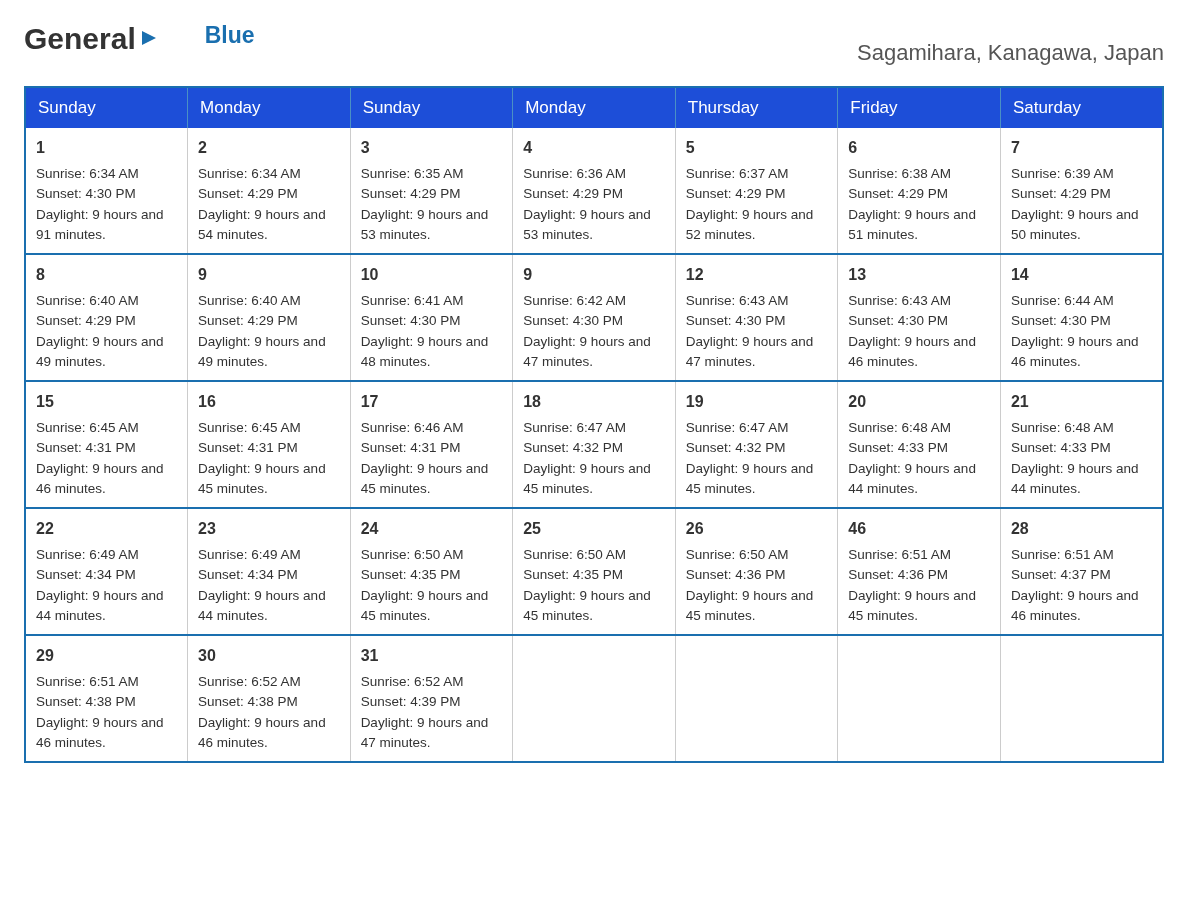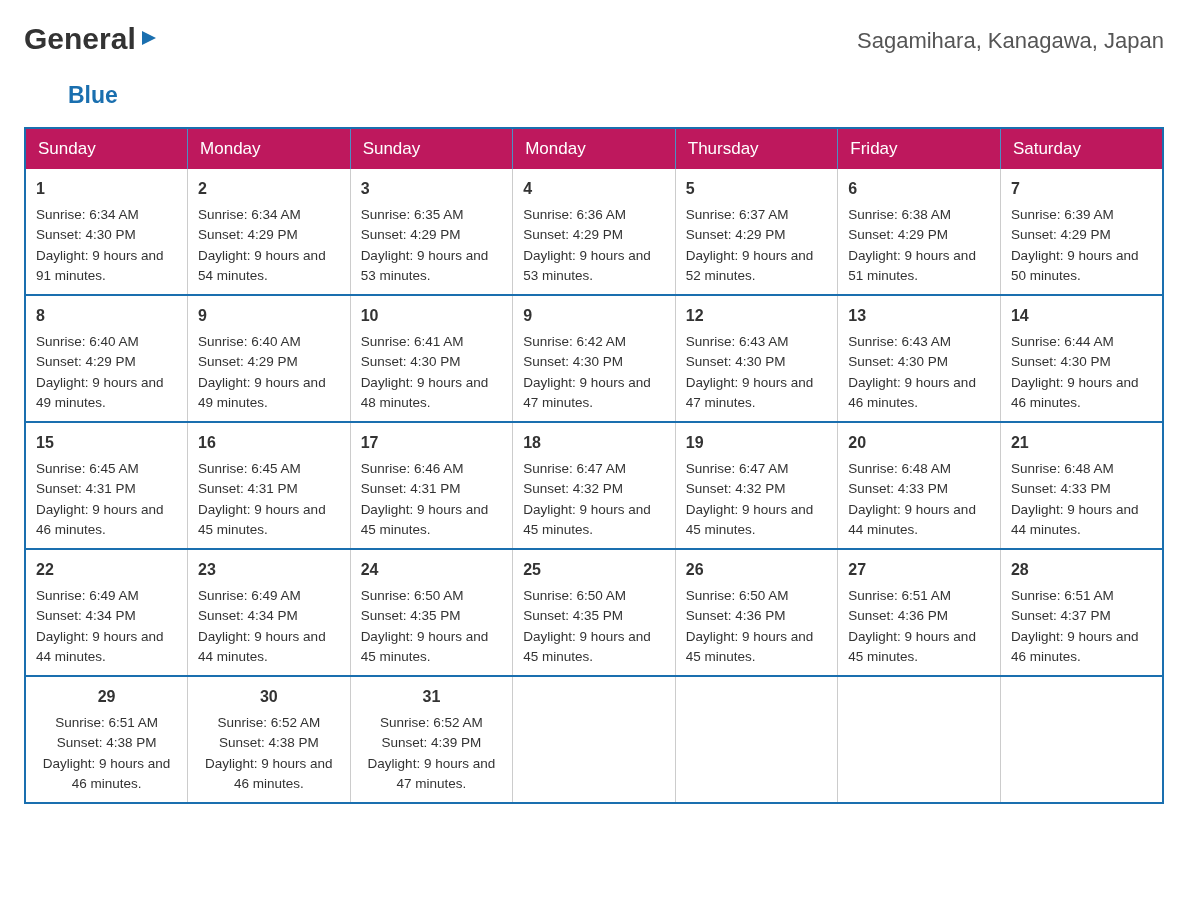--- a/index.html
+++ b/index.html
@@ -19,61 +19,59 @@
     .title-area { text-align: right; }
     .month-title {
       font-size: 52px;
       font-weight: bold;
       color: #222;
       line-height: 1.1;
     }
     .location {
       font-size: 22px;
       color: #555;
-      margin-top: 4px;
+      margin-top: 16px;
     }
     .calendar {
       width: 100%;
       border-collapse: collapse;
       border: 2px solid #1a6faf;
     }
     .calendar th {
-      background-color: #be185d;
+      background-color: #1d4ed8;
       color: #fff;
       font-size: 17px;
       font-weight: normal;
       padding: 10px 12px;
       text-align: left;
       border-right: 1px solid #4a90c4;
     }
     .calendar th:last-child { border-right: none; }
     .calendar td {
       vertical-align: top;
       padding: 8px 10px;
       border-right: 1px solid #ccc;
       border-bottom: 2px solid #1a6faf;
       width: 14.28%;
       min-height: 100px;
       font-size: 13.5px;
       color: #333;
       line-height: 1.5;
     }
     .calendar td:last-child { border-right: none; }
-    .calendar tr:last-child td { border-bottom: none; text-align: center; }
+    .calendar tr:last-child td { border-bottom: none; }
     .day-num {
       font-size: 16px;
       font-weight: bold;
       display: block;
       margin-bottom: 4px;
     }
     .empty { background: #fff; }
     .logo-wrapper {
       display: flex;
-      flex-direction: column;
-      gap: 30px;
     }
     .logo-line1 {
       font-size: 30px;
       font-weight: bold;
       color: #333;
       display: flex;
       align-items: center;
       line-height: 1;
     }
     .logo-line2 {
@@ -281,21 +279,21 @@
             <div>Sunset: 4:35 PM</div>
             <div>Daylight: 9 hours and 45 minutes.</div>
           </td>
           <td>
             <span class="day-num">26</span>
             <div>Sunrise: 6:50 AM</div>
             <div>Sunset: 4:36 PM</div>
             <div>Daylight: 9 hours and 45 minutes.</div>
           </td>
           <td>
-            <span class="day-num">27</span>
+            <span class="day-num">46</span>
             <div>Sunrise: 6:51 AM</div>
             <div>Sunset: 4:36 PM</div>
             <div>Daylight: 9 hours and 45 minutes.</div>
           </td>
           <td>
             <span class="day-num">28</span>
             <div>Sunrise: 6:51 AM</div>
             <div>Sunset: 4:37 PM</div>
             <div>Daylight: 9 hours and 46 minutes.</div>
           </td>

